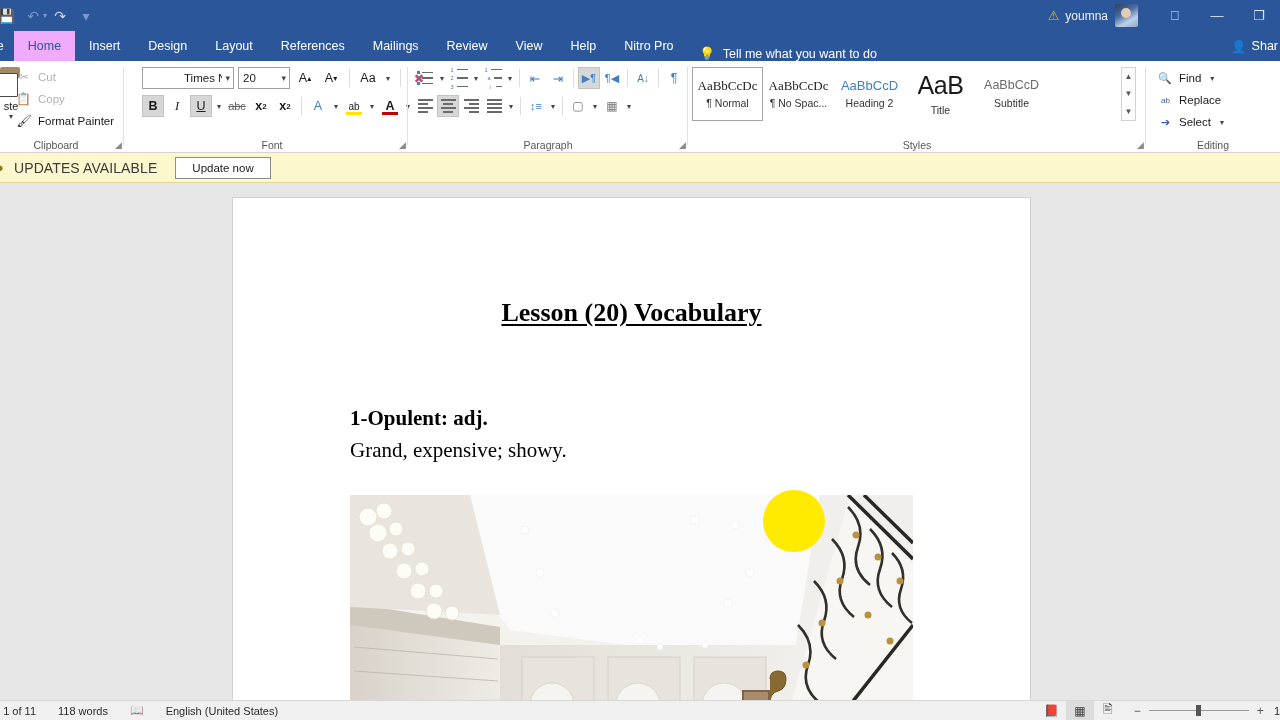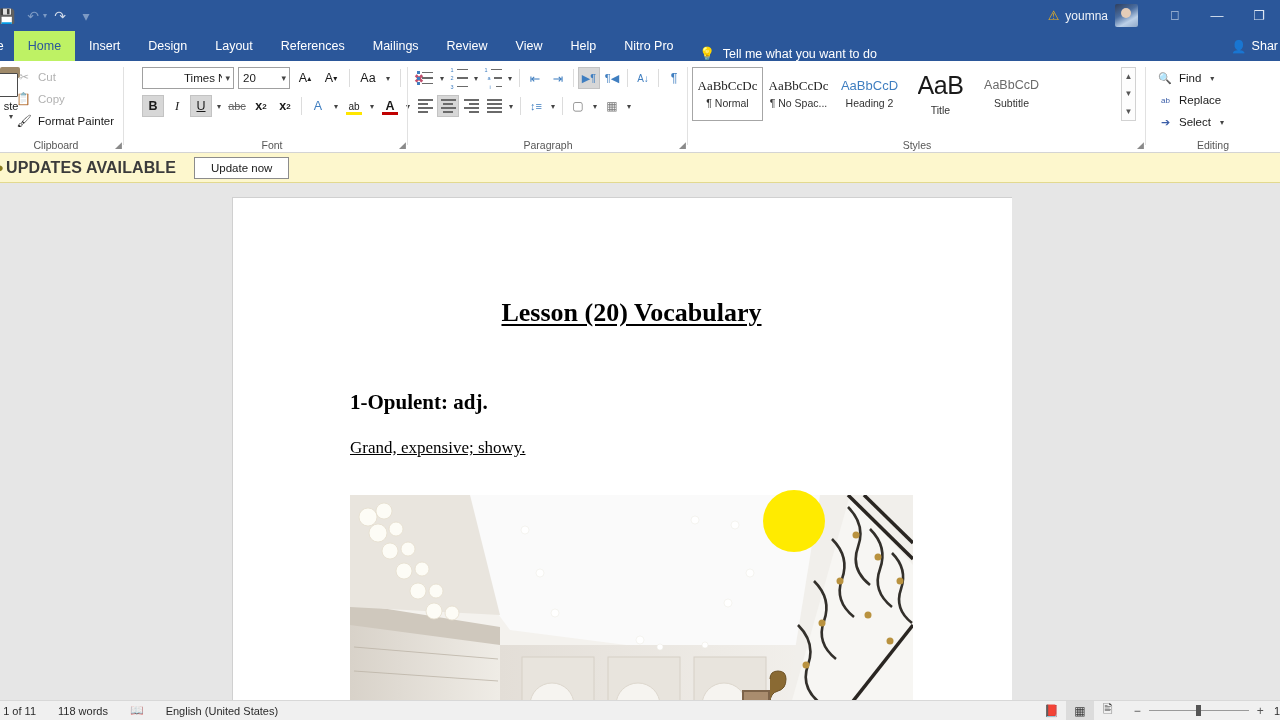--- a/index.html
+++ b/index.html
@@ -52,21 +52,21 @@
   
   .tabsrow {
     position: absolute; top: 31px; left: 0; width: 1280px; height: 30px;
     background: #2b579a; display: flex; align-items: flex-end;
   }
   .tab {
     height: 30px; padding: 0 14px; color: #ffffff; font-size: 12.5px;
     display: flex; align-items: center; white-space: nowrap;
   }
   .tab.first { padding-left: 0; margin-left: -6px; padding-right: 10px; }
-  .tab.active { background: #bef264; color: #2b579a; font-weight: normal; }
+  .tab.active { background: #f0abfc; color: #2b579a; font-weight: normal; }
   .tellme {
     display: flex; align-items: center; gap: 7px; color: #ffffff;
     font-size: 12.5px; margin-left: 12px; white-space: nowrap;
   }
   .bulb { font-size: 13px; }
   .share-btn {
     position: absolute; right: 0; top: 4px; height: 22px;
     display: flex; align-items: center; gap: 5px; color: #fff; font-size: 12.5px;
     padding-right: 2px;
   }
@@ -180,49 +180,49 @@
   .ed-items { position: absolute; left: 12px; top: 6px; }
   .ed-ic { width: 15px; text-align: center; font-size: 11px; color: #3b5ea8; }
 
   
   .updatebar {
     position: absolute; top: 153px; left: 0; width: 1280px; height: 30px;
     background: #fdf7cd; border-bottom: 1px solid #e2d98f;
     display: flex; align-items: center;
   }
   .up-dot { width: 10px; color: #8a7b1e; font-size: 13px; margin-left: -4px; }
-  .up-strong { font-size: 16px; color: #3b3b3b; margin-left: 0; letter-spacing: 0.1px; font-weight: bold; }
+  .up-strong { font-size: 14px; color: #3b3b3b; margin-left: 8px; letter-spacing: 0.1px; }
   .up-text { font-size: 11.5px; color: #3b3b3b; margin-left: 14px; }
   .up-btn {
     margin-left: 18px; height: 22px; padding: 0 16px; background: #ffffff;
     border: 1px solid #8c8c8c; font-size: 11.5px; color: #1a1a1a;
     display: flex; align-items: center;
   }
 
   
   .canvas {
-    position: absolute; top: 183px; left: 0; width: 1012px; height: 517px;
+    position: absolute; top: 183px; left: 0; width: 1280px; height: 517px;
     background: #e6e6e6; overflow: hidden;
   }
   .page {
     position: absolute; left: 233px; top: 15px; width: 797px; height: 560px;
     background: #ffffff; box-shadow: 0 0 0 1px #d0d0d0;
   }
   .doc-title {
     position: absolute; left: 0; top: 100px; width: 100%; text-align: center;
     font-family: "Liberation Serif", serif; font-size: 26px; font-weight: bold;
     color: #000; text-decoration: underline; text-underline-offset: 3px;
   }
   .doc-p1 {
-    position: absolute; left: 117px; top: 192px;
+    position: absolute; left: 117px; top: 208px;
     font-family: "Liberation Serif", serif; font-size: 21px; font-weight: bold; color: #000;
   }
   .doc-p2 {
     position: absolute; left: 117px; top: 240px;
-    font-family: "Liberation Serif", serif; font-size: 17px; color: #000; text-decoration: underline;
+    font-family: "Liberation Serif", serif; font-size: 21px; color: #000;
   }
   .doc-img {
     position: absolute; left: 117px; top: 297px; width: 563px; height: 248px;
     overflow: hidden; background: #eae7e2;
   }
   .cursor-glow {
     position: absolute; left: 763px; top: 307px; width: 62px; height: 62px;
     border-radius: 50%; background: #ffeb00;
   }
   .cursor-arrow {

